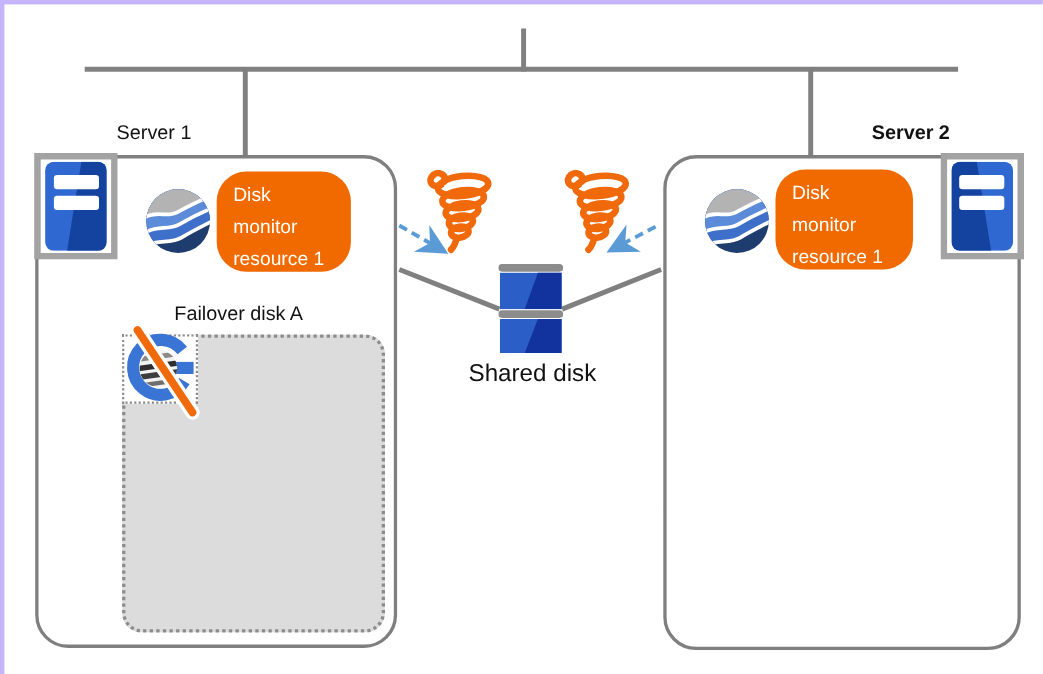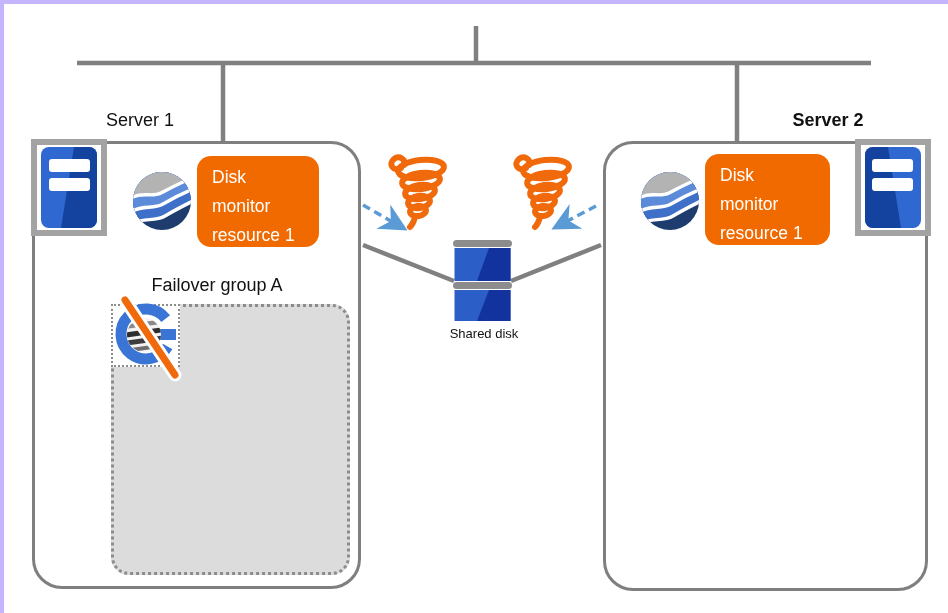--- a/index.html
+++ b/index.html
@@ -6,28 +6,28 @@
   .canvas {
     position:relative; width:946px; height:611px; margin:0;
     border:4px solid #c4b5fd; background:#ffffff; overflow:hidden;
   }
   .abs { position:absolute; }
   svg { display:block; }
 
   .label { position:absolute; color:#111; text-align:center; }
   .server-label { font-size:18px; width:92px; }
   .group-label  { font-size:18px; width:172px; }
-  .disk-label   { font-size:13px; width:122px; }
+  .disk-label   { font-size:22px; width:122px; }
 
   .server-box {
     position:absolute; border:3px solid #7f7f7f; border-radius:30px; background:#ffffff;
   }
 
   .monitor-box {
-    position:absolute; background:#f06a00; border-radius:14px; color:#ffffff;
+    position:absolute; background:#f06a00; border-radius:27px; color:#ffffff;
     font-size:17.5px; line-height:29px; padding:7px 0 0 15px; box-sizing:border-box;
   }
   .prewrap { white-space:pre-line; }
 
   .failover-group {
     position:absolute; left:107px; top:300px; width:239px; height:271px;
     background:#dcdcdc; border:3px dotted #8c8c8c; border-radius:18px; box-sizing:border-box;
   }
   .resource-slot {
     position:absolute; left:107px; top:300px; width:69px; height:63px;
@@ -170,21 +170,21 @@
       <rect x="0" y="0" width="59" height="7" rx="3.5" fill="#8c8c8c"></rect>
       <rect x="1.5" y="8" width="56" height="33" fill="#2b5fc7"></rect>
       <polygon points="36,8 57.5,8 57.5,41 24,41" fill="#12339e"></polygon>
       <rect x="0" y="42" width="59" height="7" rx="3.5" fill="#8c8c8c"></rect>
       <rect x="1.5" y="50" width="56" height="31" fill="#2b5fc7"></rect>
       <polygon points="36,50 57.5,50 57.5,81 24,81" fill="#12339e"></polygon>
     </g>
   </svg>
   <div class="label disk-label" style="left:419px;top:322px;">Shared disk</div>
 
-  <div class="label group-label" style="left:127px;top:271px;">Failover group A</div>
+  <div class="label group-label" style="left:127px;top:271px;">Failover disk A</div>
   <div class="failover-group"></div>
   <div class="resource-slot"></div>
 
   <svg class="abs" style="left:105px;top:289px" width="78" height="92" viewBox="0 0 78 92">
 
     <path d="M56.7,25.6 A25,25 0 1 0 58.6,53.5" fill="none" stroke="#3a74d4" stroke-width="11"></path>
     <rect x="41" y="36" width="26" height="11" fill="#3a74d4"></rect>
 
     <clipPath id="ballclip">
         <circle cx="35" cy="42" r="17"></circle>

